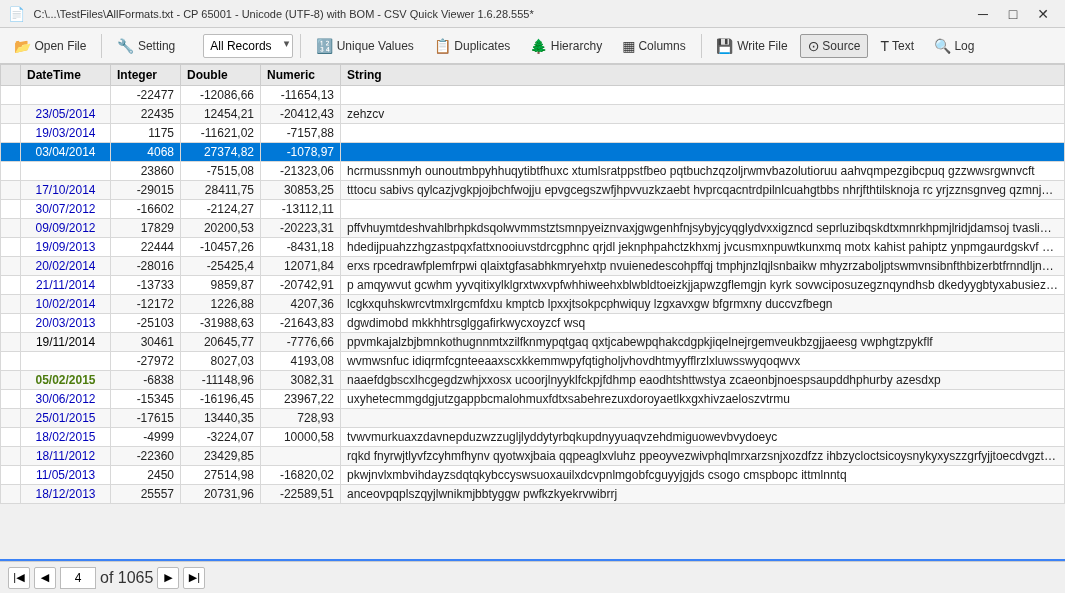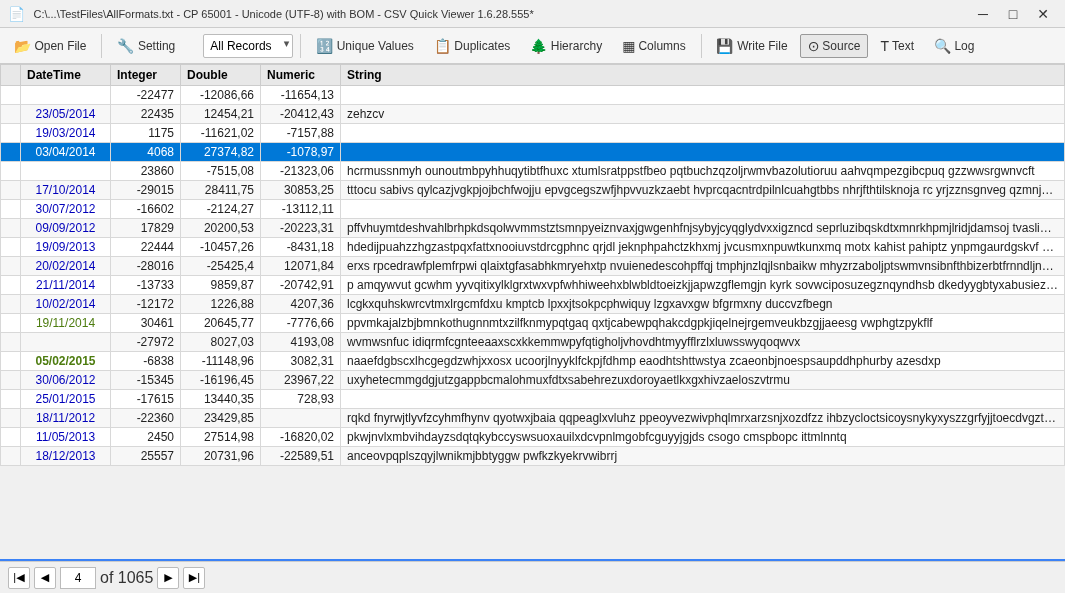--- a/index.html
+++ b/index.html
@@ -324,21 +324,29 @@
           <tr>
             <td class="col-indicator" style="color: rgb(0, 120, 215); font-weight: bold;"></td>
             <td class="col-datetime date-cell" style="color: rgb(0, 0, 187);">10/02/2014</td>
             <td class="col-integer numeric-cell">-12172</td>
             <td class="col-double numeric-cell">1226,88</td>
             <td class="col-numeric numeric-cell">4207,36</td>
             <td class="col-string">lcgkxquhskwrcvtmxlrgcmfdxu kmptcb lpxxjtsokpcphwiquy lzgxavxgw bfgrmxny duccvzfbegn</td>
           </tr>
           <tr>
             <td class="col-indicator" style="color: rgb(0, 120, 215); font-weight: bold;"></td>
-            <td class="col-datetime date-cell" style="color: #4d7c0f;">19/11/2014</td>
+            <td class="col-datetime date-cell" style="color: rgb(0, 0, 187);">20/03/2013</td>
+            <td class="col-integer numeric-cell">-25103</td>
+            <td class="col-double numeric-cell">-31988,63</td>
+            <td class="col-numeric numeric-cell">-21643,83</td>
+            <td class="col-string">dgwdimobd mkkhhtrsglggafirkwycxoyzcf wsq</td>
+          </tr>
+          <tr>
+            <td class="col-indicator" style="color: rgb(0, 120, 215); font-weight: bold;"></td>
+            <td class="col-datetime date-cell" style="color: #000000;">19/11/2014</td>
             <td class="col-integer numeric-cell">30461</td>
             <td class="col-double numeric-cell">20645,77</td>
             <td class="col-numeric numeric-cell">-7776,66</td>
             <td class="col-string">ppvmkajalzbjbmnkothugnnmtxzilfknmypqtgaq qxtjcabewpqhakcdgpkjiqelnejrgemveukbzgjjaeesg vwphgtzpykflf</td>
           </tr>
           <tr>
             <td class="col-indicator" style="color: rgb(0, 120, 215); font-weight: bold;"></td>
             <td class="col-datetime date-cell" style="color: rgb(0, 0, 187);"></td>
             <td class="col-integer numeric-cell">-27972</td>
             <td class="col-double numeric-cell">8027,03</td>
@@ -361,20 +369,28 @@
             <td class="col-numeric numeric-cell">23967,22</td>
             <td class="col-string">uxyhetecmmgdgjutzgappbcmalohmuxfdtxsabehrezuxdoroyaetlkxgxhivzaeloszvtrmu</td>
           </tr>
           <tr>
             <td class="col-indicator" style="color: rgb(0, 120, 215); font-weight: bold;"></td>
             <td class="col-datetime date-cell" style="color: rgb(0, 0, 187);">25/01/2015</td>
             <td class="col-integer numeric-cell">-17615</td>
             <td class="col-double numeric-cell">13440,35</td>
             <td class="col-numeric numeric-cell">728,93</td>
             <td class="col-string"></td>
+          </tr>
+          <tr>
+            <td class="col-indicator" style="color: rgb(0, 120, 215); font-weight: bold;"></td>
+            <td class="col-datetime date-cell" style="color: rgb(0, 0, 187);">18/02/2015</td>
+            <td class="col-integer numeric-cell">-4999</td>
+            <td class="col-double numeric-cell">-3224,07</td>
+            <td class="col-numeric numeric-cell">10000,58</td>
+            <td class="col-string">tvwvmurkuaxzdavnepduzwzzugljlyddytyrbqkupdnyyuaqvzehdmiguowevbvydoeyc</td>
           </tr>
           <tr>
             <td class="col-indicator" style="color: rgb(0, 120, 215); font-weight: bold;"></td>
             <td class="col-datetime date-cell" style="color: rgb(0, 0, 187);">18/11/2012</td>
             <td class="col-integer numeric-cell">-22360</td>
             <td class="col-double numeric-cell">23429,85</td>
             <td class="col-numeric numeric-cell"></td>
             <td class="col-string">rqkd fnyrwjtlyvfzcyhmfhynv qyotwxjbaia qqpeaglxvluhz ppeoyvezwivphqlmrxarzsnjxozdfzz ihbzycloctsicoysnykyxyszzgrfyjjtoecdvgzta griuokjodobf</td>
           </tr>
           <tr>

